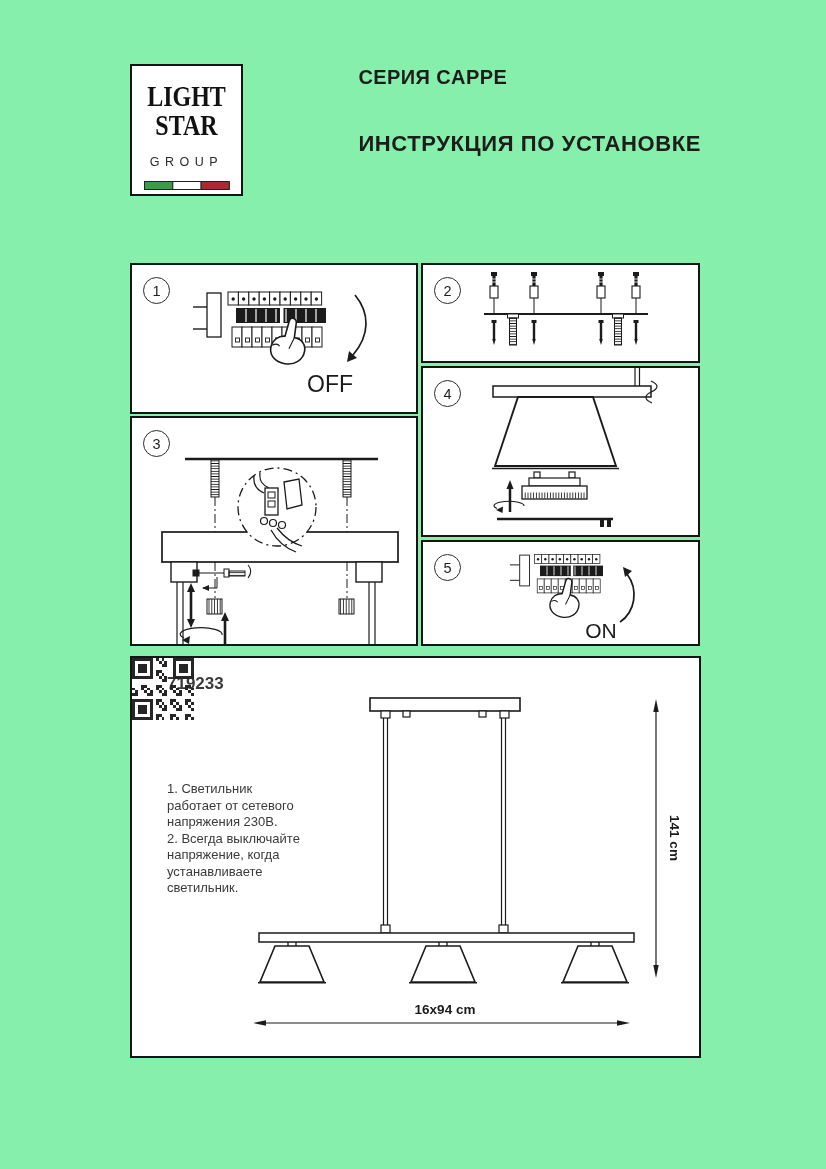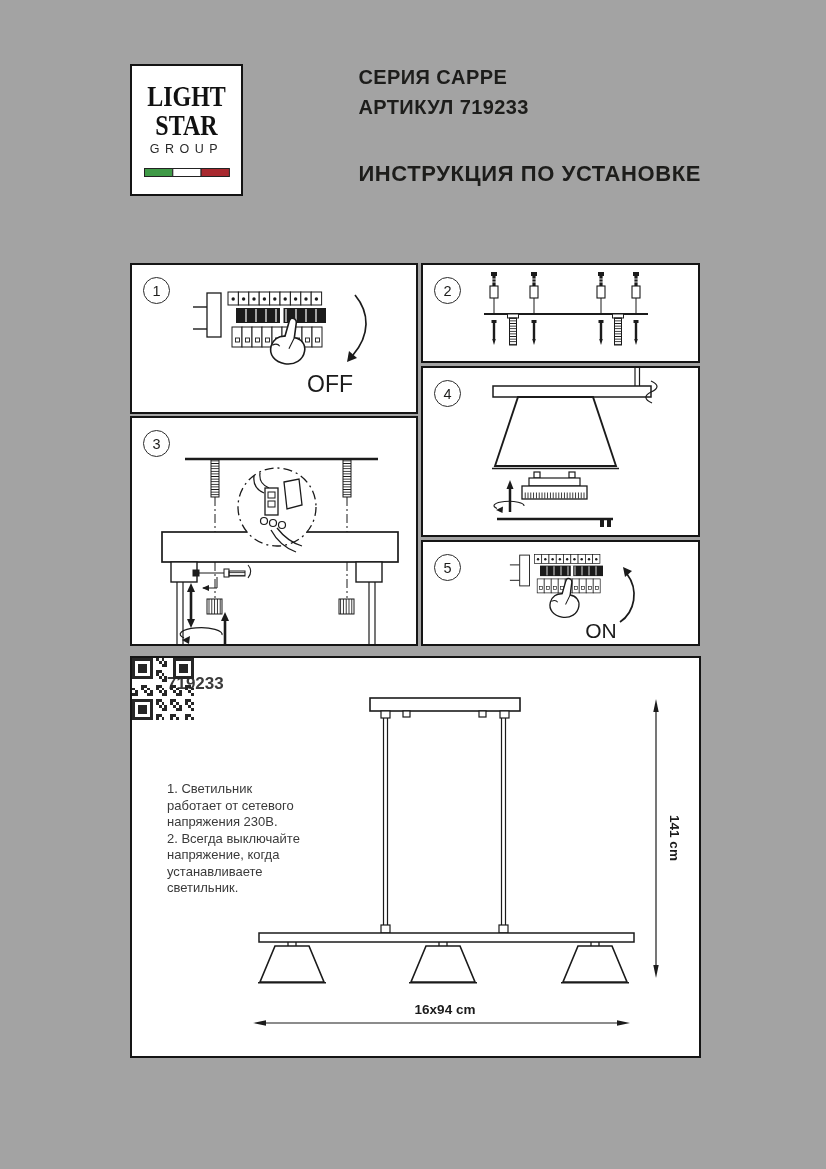--- a/index.html
+++ b/index.html
@@ -1,25 +1,25 @@
 <!DOCTYPE html>
 <html><head>
 <meta charset="utf-8">
 <style>
   html,body{margin:0;padding:0;background:#ffffff;}
-  .page{position:relative;width:826px;height:1169px;background:#a3a3a3;overflow:hidden;
+  .page{position:relative;width:826px;height:1169px;background:#86efac;overflow:hidden;
         font-family:"Liberation Sans",sans-serif;color:#1d1d1b;}
 
   
   .logo{position:absolute;left:130px;top:64px;width:113px;height:132px;
         border:2px solid #141414;box-sizing:border-box;text-align:center;background:#fff;}
   .logo-word{font-family:"Liberation Serif",serif;font-weight:bold;font-size:30px;
              line-height:29px;color:#111;transform:scaleX(0.8);transform-origin:50% 50%;}
   .logo-word.first{margin-top:15px;}
-  .logo-group{margin-top:3px;font-size:12.5px;font-weight:400;color:#2a2a2a;
+  .logo-group{margin-top:16px;font-size:12.5px;font-weight:400;color:#2a2a2a;
               letter-spacing:5.5px;padding-left:0;line-height:14px;}
   .logo-flag{margin-top:7px;}
 
   
   .header-text{position:absolute;right:125px;top:62px;text-align:left;}
   .header-line{font-size:20px;font-weight:bold;line-height:30px;letter-spacing:0.4px;color:#1d1d1b;}
   .header-title{margin-top:38px;}
   .header-title .header-line{font-size:22px;line-height:27px;letter-spacing:0.6px;}
 
   
@@ -122,21 +122,20 @@
       <svg width="86" height="9" viewBox="0 0 86 9">
         <rect x="0.5" y="0.5" width="28.3" height="8" stroke="#222" stroke-width="1" fill="#3f9a47"></rect>
         <rect x="28.8" y="0.5" width="28.3" height="8" stroke="#222" stroke-width="1" fill="#ffffff"></rect>
         <rect x="57.1" y="0.5" width="28.3" height="8" stroke="#222" stroke-width="1" fill="#a8292f"></rect>
       </svg>
     </div>
   </div>
 
   <div class="header-text">
     <div class="header-line">СЕРИЯ CAPPE</div>
-    <div class="header-line">АРТИКУЛ 719233</div>
     <div class="header-title">
       <div class="header-line">ИНСТРУКЦИЯ ПО УСТАНОВКЕ</div>
     </div>
   </div>
 
   <div class="panel" style="left:130px;top:263px;width:288px;height:151px;">
     <div class="num">1</div>
     <svg width="284" height="147" viewBox="0 0 284 147">
       <use href="#breaker" transform="translate(74,25)"></use>
       <use href="#hand" transform="translate(161,55) rotate(12)"></use>

